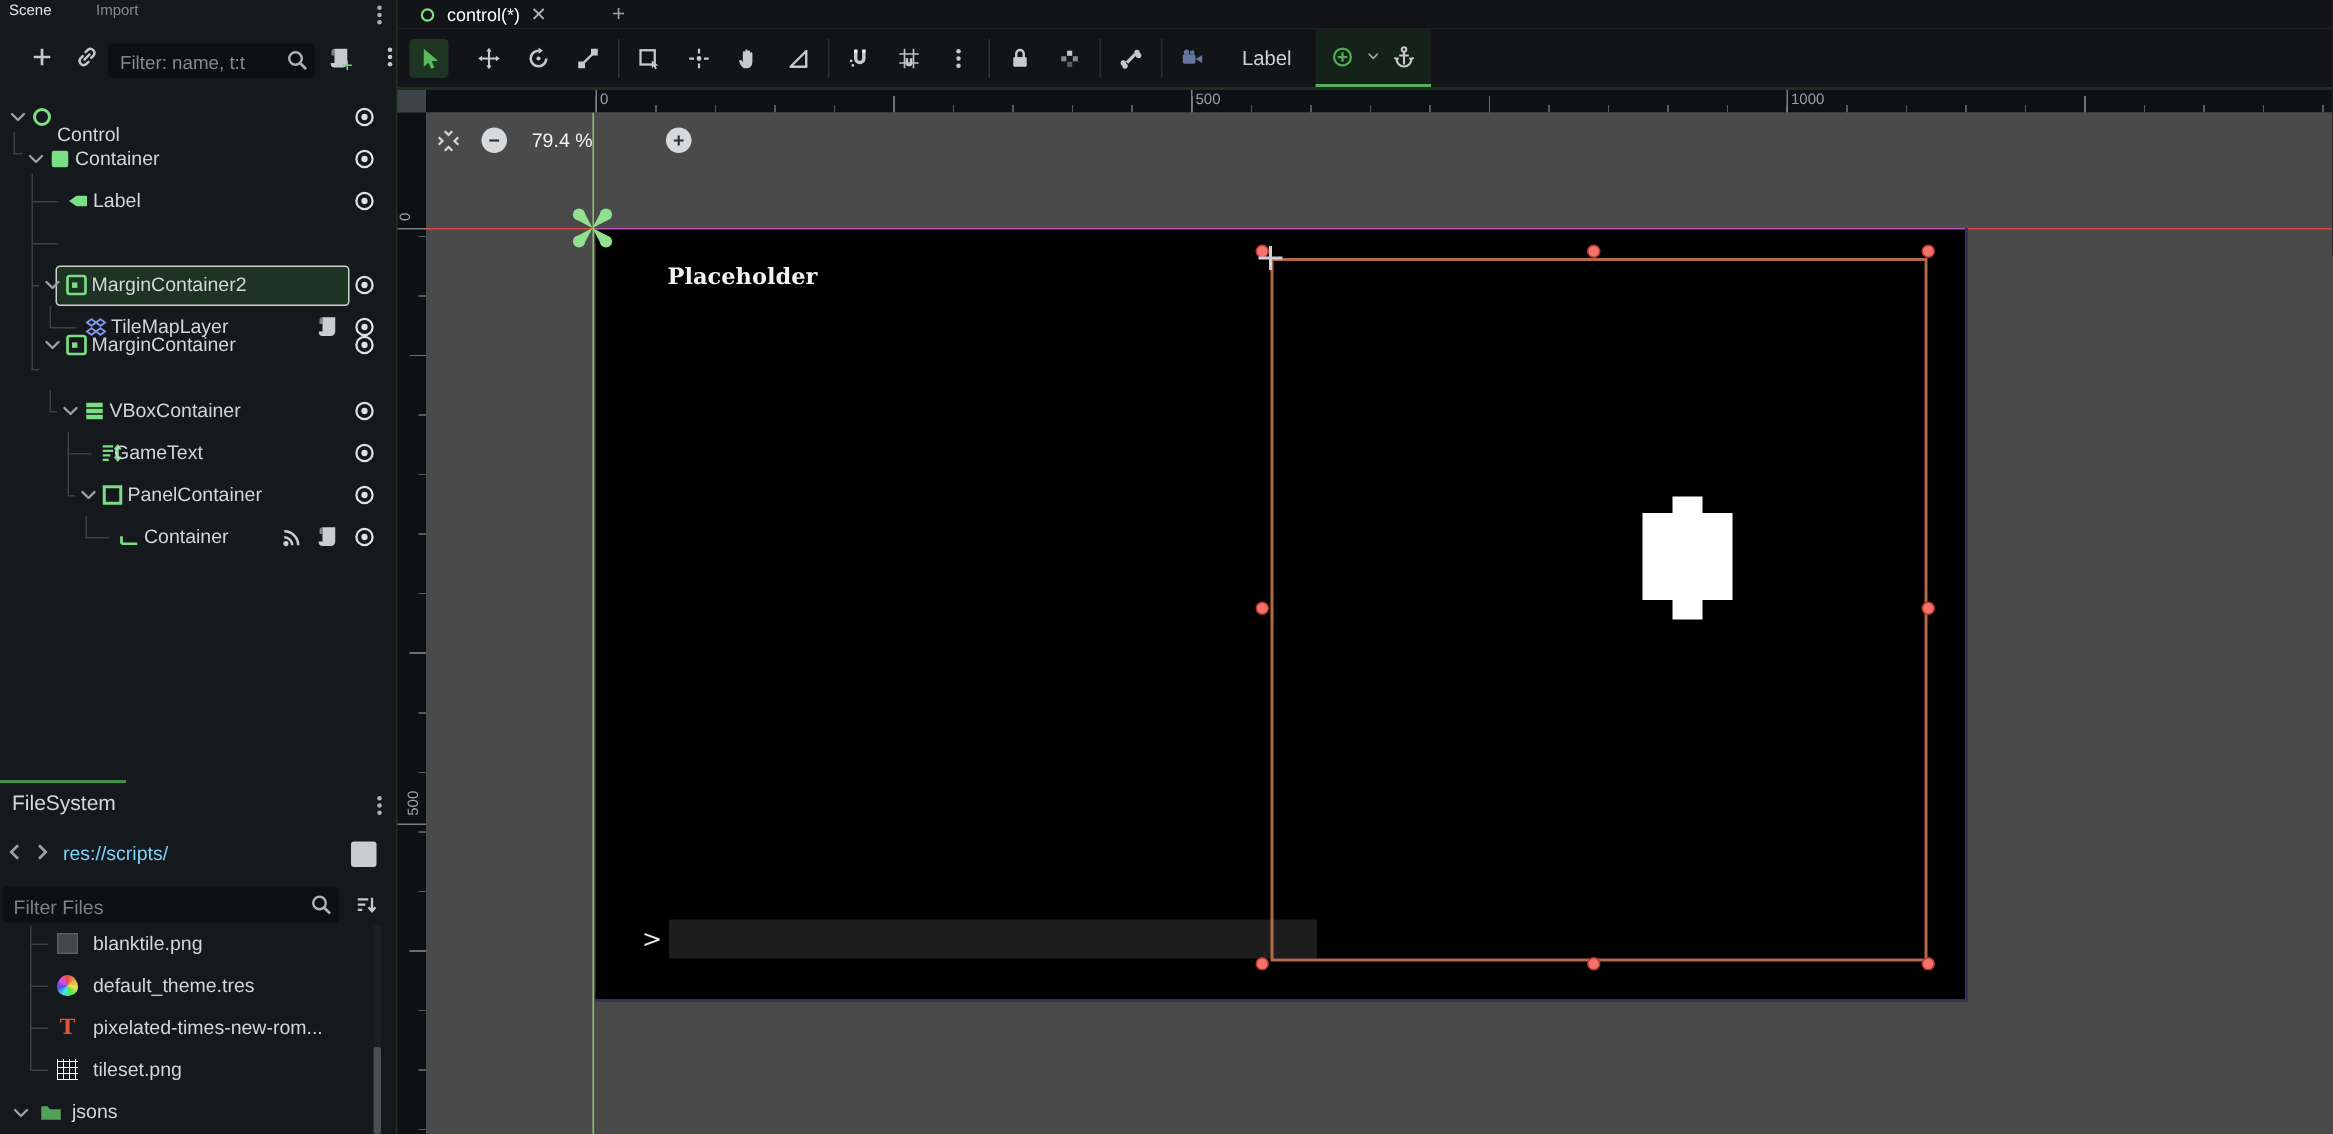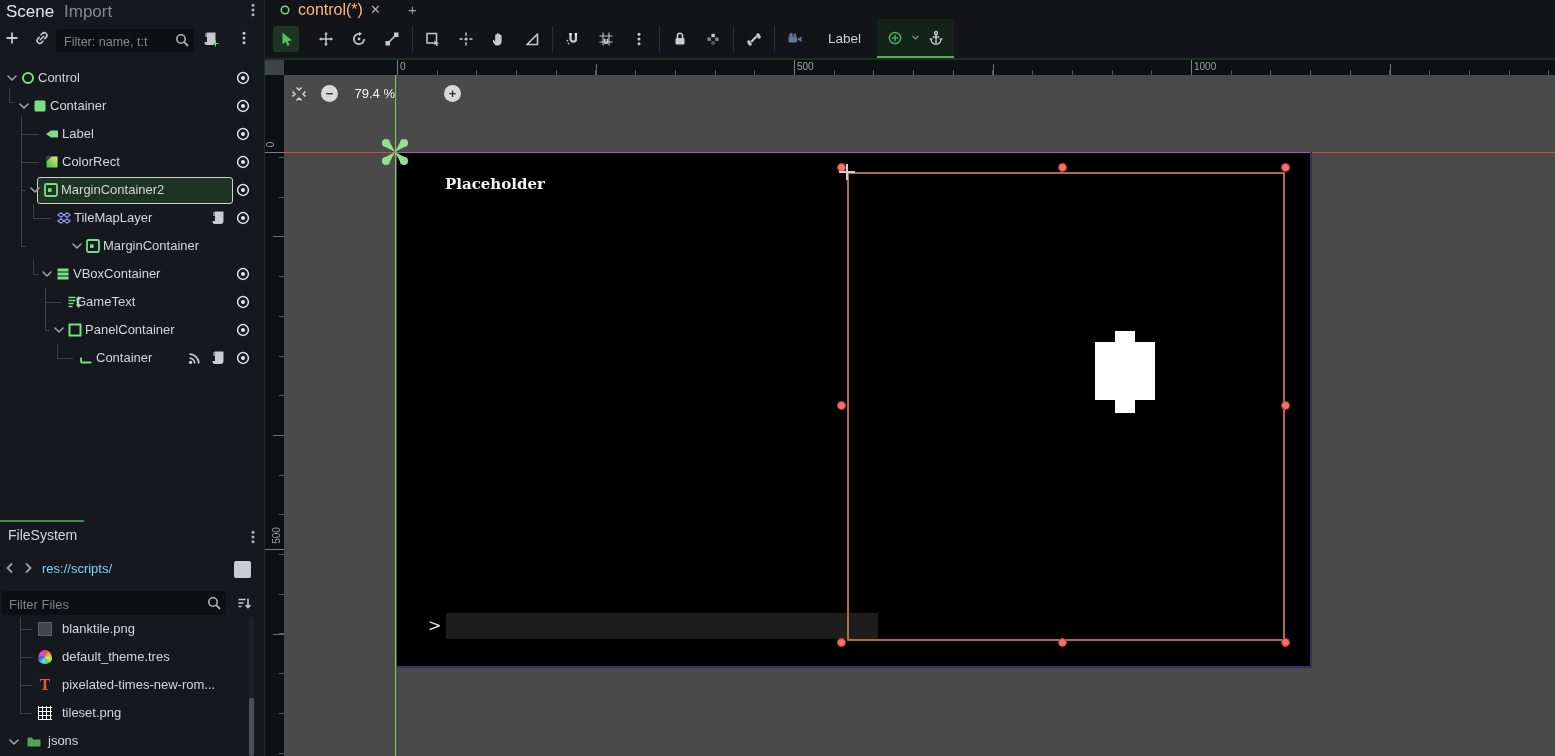--- a/index.html
+++ b/index.html
@@ -3,23 +3,23 @@
 <meta charset="utf-8">
 <style>
   html,body{margin:0;padding:0;background:#000;}
   #app{position:relative;width:1555px;height:756px;overflow:hidden;
        font-family:"Liberation Sans",sans-serif;background:#4a4a4a;color:#cfd3d7;font-size:13px;}
   .ic{display:inline-block;vertical-align:middle;}
   svg.ic{width:16px;height:16px;}
   
   #dock{position:absolute;left:0;top:0;width:264px;height:756px;background:#15181c;border-right:1px solid #20301f;}
   .dock-tabs{position:absolute;left:0;top:0;width:100%;height:20px;}
-  .dock-tab{position:absolute;top:2px;font-size:17px;}
+  .dock-tab{position:absolute;top:2px;font-size:10px;}
   .dots-btn{position:absolute;color:#aeb2b7;}
-  .dock-toolbar{position:absolute;left:0;top:26px;width:100%;height:30px;}
+  .dock-toolbar{position:absolute;left:16px;top:26px;width:100%;height:30px;}
   .tool-ico{position:absolute;top:4px;color:#c6cacf;}
   .filter-box{position:absolute;left:56px;top:3px;width:138px;height:23px;background:#0d0f12;border-radius:3px;}
   .filter-box input{position:absolute;left:6px;top:0;width:104px;height:23px;background:transparent;border:none;outline:none;
        color:#cfd3d7;font-family:"Liberation Sans",sans-serif;font-size:12.5px;}
   .filter-box input::placeholder{color:#84898e;}
   .filter-box .search-ic{position:absolute;right:4px;top:3px;color:#aeb2b7;}
   
   .trow{position:absolute;left:0;width:258px;height:24px;line-height:24px;}
   .trow .chev{position:absolute;top:4px;color:#9ba0a5;}
   .trow .nico{position:absolute;top:4px;color:#7ade84;}
@@ -40,21 +40,21 @@
        color:#fde047;font-family:"Liberation Sans",sans-serif;font-size:13px;}
   .fs-filter input::placeholder{color:#7e8287;}
   .frow{position:absolute;left:0;width:246px;height:24px;line-height:24px;}
   .frow .flabel{position:absolute;left:62px;top:0;white-space:nowrap;color:#d2d5d9;text-align:center;}
   .fico{position:absolute;left:38px;top:5px;width:14px;height:14px;}
   .fs-scroll{position:absolute;left:249px;top:617px;width:5px;height:139px;background:#1c1f23;}
   .fs-thumb{position:absolute;left:0;top:81px;width:5px;height:58px;background:#4b5056;border-radius:2px;}
   
   #vp-tabs{position:absolute;left:265px;top:0;width:1290px;height:19px;background:#121417;}
   .scene-tab{position:absolute;left:14px;top:0;height:19px;display:flex;align-items:center;gap:7px;}
-  .scene-tab .tname{color:#fdba74;font-size:16px;}
+  .scene-tab .tname{color:#ffffff;font-size:12px;}
   .tab-close{color:#aeb2b7;font-size:13px;}
   .tab-plus{position:absolute;left:143px;top:1px;color:#9ba0a5;font-size:15px;}
   #vp-toolbar{position:absolute;left:265px;top:19px;width:1290px;height:39px;background:#121417;
        border-bottom:2px solid #1c3020;display:flex;align-items:center;}
   .tbtn{width:26px;height:26px;margin-left:7px;display:flex;align-items:center;justify-content:center;color:#c6cacf;border-radius:3px;flex:none;}
   .tbtn.active{background:#1d3522;color:#58bb5e;}
   .tsep{width:1px;height:26px;background:#2b2f34;margin-left:7px;flex:none;}
   .view-btn{margin-left:12px;padding:0 8px;color:#ced2d6;font-size:13.5px;flex:none;}
   .anchor-box{margin-left:8px;height:37px;display:flex;align-items:center;padding:0 10px;gap:7px;
        background:#14231a;border-bottom:2px solid #56ab5c;flex:none;}
@@ -344,21 +344,21 @@
       <div class="guide" style="left:57px;top:358px;width:16px;height:1px;"></div>
     </div>
 
     <div class="trow" style="top:66px;">
       <svg class="ic chev" style="left:4px;">
           <use href="#chev"></use>
         </svg>
       <svg class="ic nico" style="left:20px;">
           <use href="#n-control"></use>
         </svg>
-      <span class="tlabel" style="left:38px;">Control</span>
+      <span class="tlabel" style="left:38px;margin-top:12px;">Control</span>
       <svg class="ic eye">
           <use href="#eye"></use>
         </svg>
     </div>
     <div class="trow" style="top:94px;">
       <svg class="ic chev" style="left:16px;">
           <use href="#chev"></use>
         </svg>
       <svg class="ic nico" style="left:32px;">
           <use href="#n-container"></use>
@@ -366,29 +366,20 @@
       <span class="tlabel" style="left:50px;">Container</span>
       <svg class="ic eye">
           <use href="#eye"></use>
         </svg>
     </div>
     <div class="trow" style="top:122px;">
       <svg class="ic nico" style="left:44px;">
           <use href="#n-label"></use>
         </svg>
       <span class="tlabel" style="left:62px;">Label</span>
-      <svg class="ic eye">
-          <use href="#eye"></use>
-        </svg>
-    </div>
-    <div class="trow" style="top:150px;">
-      <svg class="ic nico" style="left:44px;">
-          <use href="#n-colorrect"></use>
-        </svg>
-      <span class="tlabel" style="left:62px;">ColorRect</span>
       <svg class="ic eye">
           <use href="#eye"></use>
         </svg>
     </div>
     <div class="trow" style="top:178px;">
       <div class="sel-box"></div>
       <svg class="ic chev" style="left:27px;">
           <use href="#chev"></use>
         </svg>
       <svg class="ic nico" style="left:43px;">
@@ -404,21 +395,21 @@
           <use href="#n-tilemap"></use>
         </svg>
       <span class="tlabel" style="left:74px;">TileMapLayer</span>
       <svg class="ic badge-script">
           <use href="#script"></use>
         </svg>
       <svg class="ic eye">
           <use href="#eye"></use>
         </svg>
     </div>
-    <div class="trow" style="top:234px;margin-left:42px;">
+    <div class="trow" style="top:218px;">
       <svg class="ic chev" style="left:27px;">
           <use href="#chev"></use>
         </svg>
       <svg class="ic nico" style="left:43px;">
           <use href="#n-margin"></use>
         </svg>
       <span class="tlabel" style="left:61px;">MarginContainer</span>
       <svg class="ic eye">
           <use href="#eye"></use>
         </svg>

